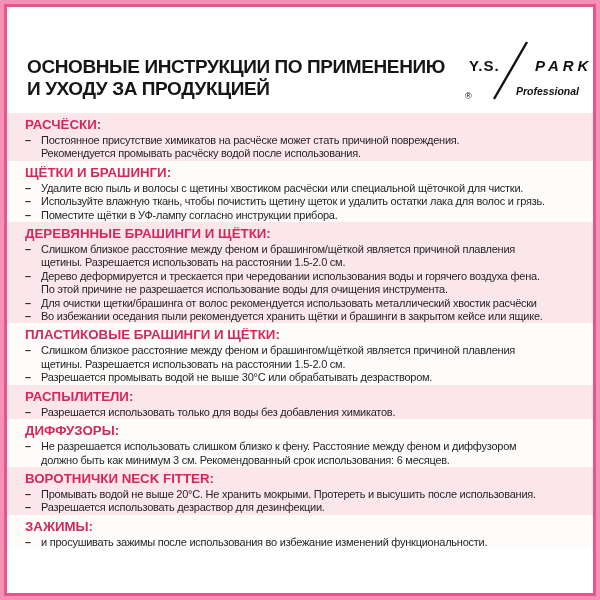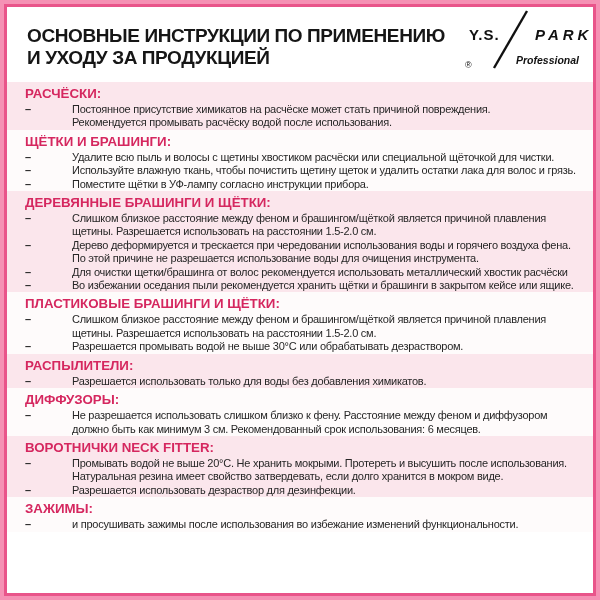--- a/index.html
+++ b/index.html
@@ -6,42 +6,42 @@
   .page{
     position:relative;width:600px;height:600px;box-sizing:border-box;
     border:4px solid var(--border-outer,#f591b4);
     background:#ffffff;overflow:hidden;
   }
   .page::after{
     content:"";position:absolute;inset:0;border:3px solid var(--border-inner,#e9548a);
     pointer-events:none;z-index:10;
   }
   
-  .hdr{position:relative;height:78px;background:#ffffff;}
+  .hdr{position:relative;height:78px;background:#ffffff;margin-top:31px;}
   .title{margin:0;padding:21px 0 0 23px;font-size:19px;line-height:21.5px;font-weight:700;
     color:#161616;letter-spacing:-0.4px;}
   .title span{display:block;white-space:nowrap;}
   
   .logo{position:absolute;top:6px;right:15px;width:132px;height:66px;color:#111;}
   .logo .ys{position:absolute;left:20px;top:16px;font-size:15px;font-weight:700;letter-spacing:1px;}
   .logo .park{position:absolute;left:86px;top:16px;font-size:15px;font-weight:700;letter-spacing:4px;white-space:nowrap;font-style:italic;}
   .logo svg{position:absolute;left:0;top:0;}
   .logo .prof{position:absolute;right:2px;top:44px;font-size:10.5px;font-weight:700;font-style:italic;white-space:nowrap;}
   .logo .reg{position:absolute;left:16px;top:50px;font-size:9px;}
   
   .sections{position:relative;}
   .sec{padding:4px 6px 0 21px;}
   .sec.pink{background:var(--band-pink,#fbe6ec);}
   .sec.white{background:var(--band-white,#fefbfb);}
   .sec h2{margin:0 0 1px 0;font-size:13.3px;line-height:16px;font-weight:700;
     color:var(--accent,#d5275f);letter-spacing:0;white-space:nowrap;}
   .bullets{margin:0;padding:0;list-style:none;}
   .bullet{display:flex;}
   .dash{flex:0 0 16px;font-size:11px;line-height:13.4px;color:#2a2a2a;font-weight:700;}
-  .blines{flex:1 1 auto;min-width:0;margin-left:31px;}
+  .blines{flex:1 1 auto;min-width:0;}
   .line{display:block;white-space:nowrap;font-size:11px;line-height:13.4px;
     color:#262626;letter-spacing:-0.25px;}
 </style>
 </head>
 <body>
 
 <div class="page">
   <div class="hdr">
     <h1 class="title">
       <span>ОСНОВНЫЕ ИНСТРУКЦИИ ПО ПРИМЕНЕНИЮ</span>
@@ -178,21 +178,20 @@
 </ul>
   </section>
 
   <section class="sec pink">
     <h2>ВОРОТНИЧКИ NECK FITTER:</h2>
     <ul class="bullets">
   <li class="bullet">
     <span class="dash">–</span>
     <span class="blines">
               <span class="line">Промывать водой не выше 20°C. Не хранить мокрыми. Протереть и высушить после использования.</span>
-              <span class="line">Натуральная резина имеет свойство затвердевать, если долго хранится в мокром виде.</span>
             </span>
   </li>
 
   <li class="bullet">
     <span class="dash">–</span>
     <span class="blines">
               <span class="line">Разрешается использовать дезраствор для дезинфекции.</span>
             </span>
   </li>
 </ul>

